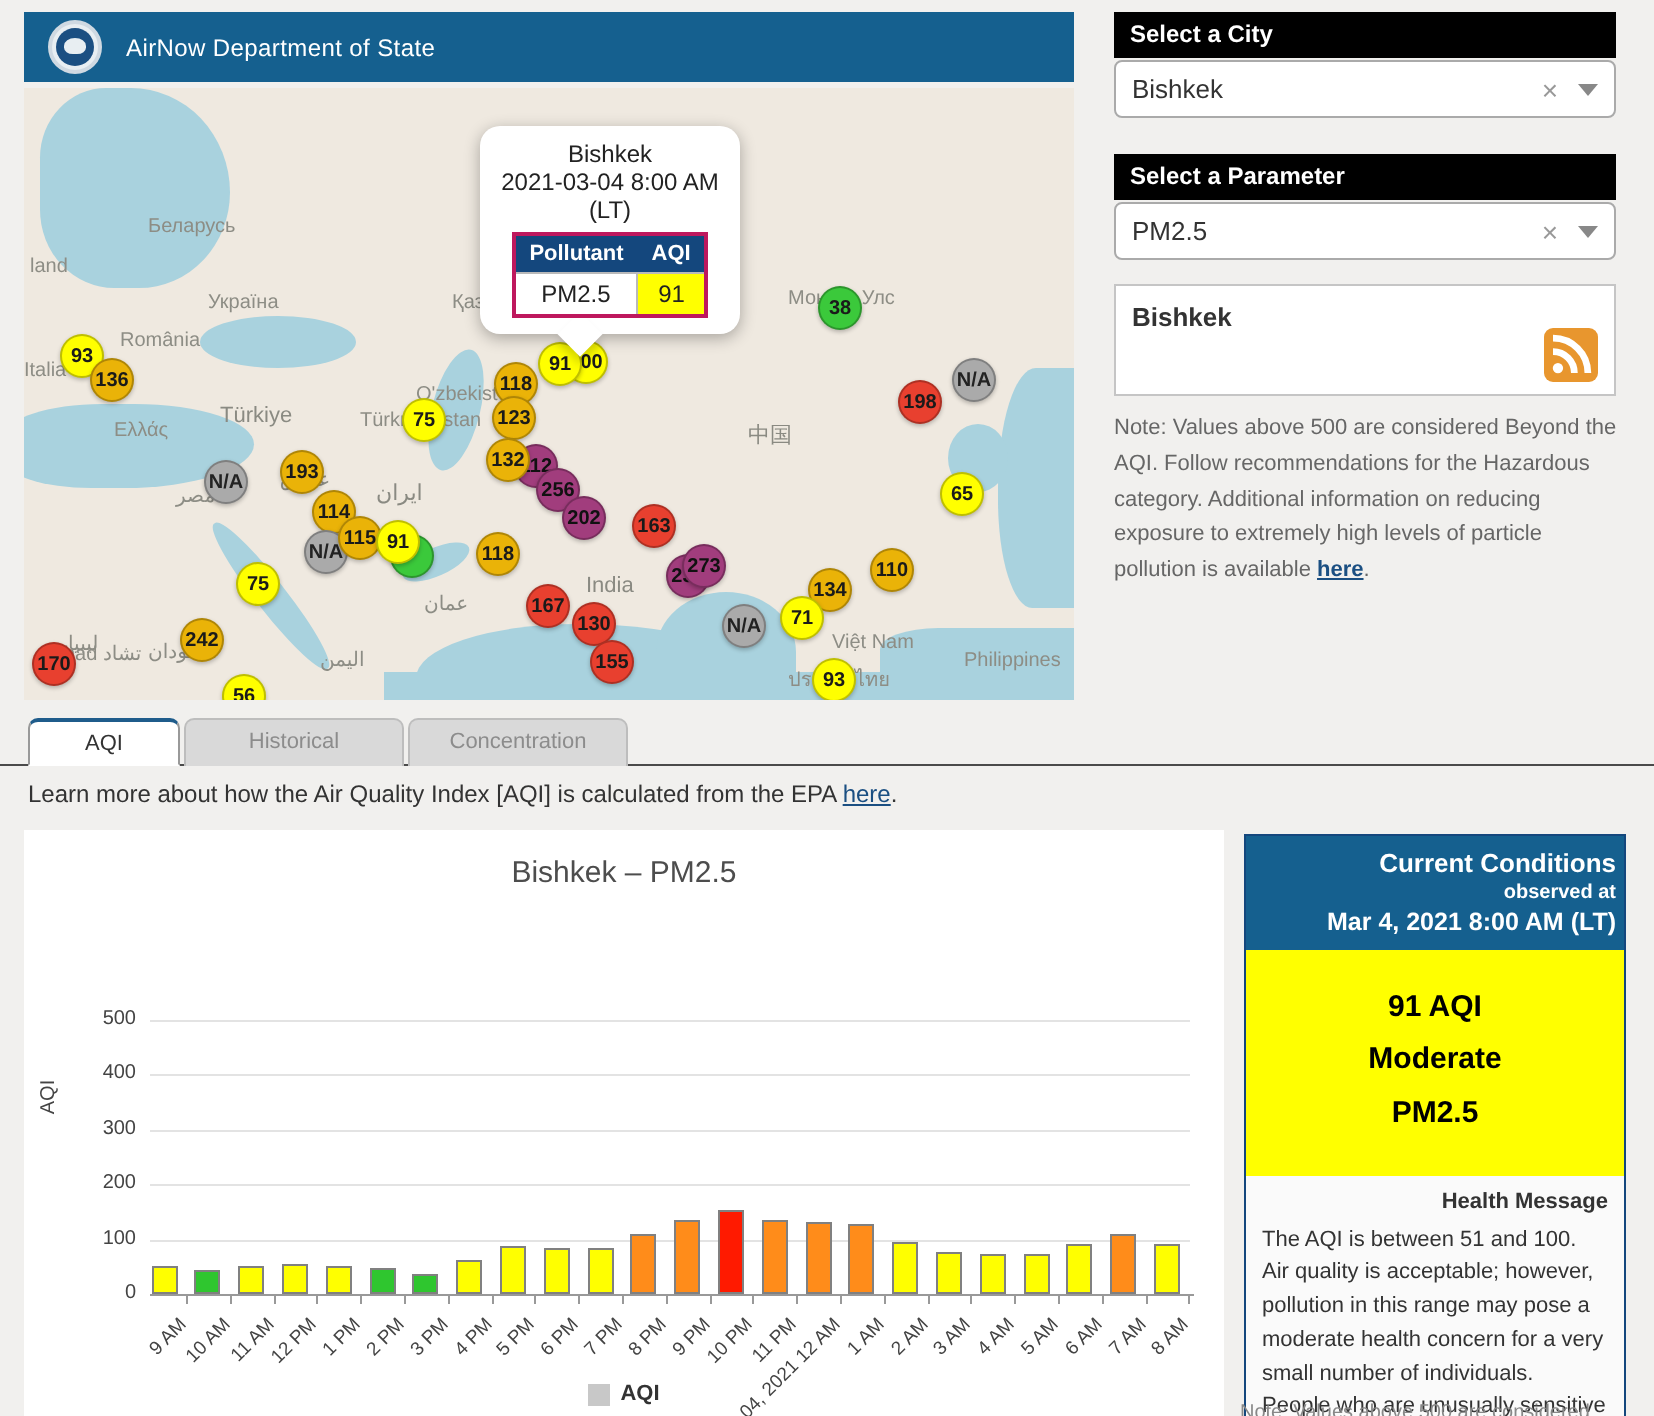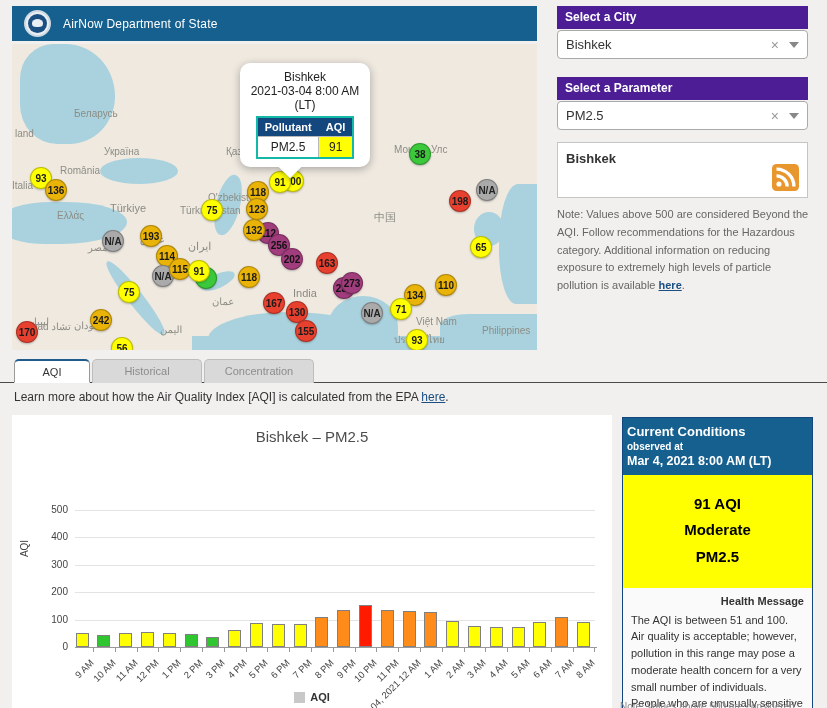--- a/index.html
+++ b/index.html
@@ -33,29 +33,29 @@
   .m-orange{background:#eab308;} .m-red{background:#e8402f;}
   .m-purple{background:#a13d7d;color:#111;} .m-na{background:#aaaaaa;color:#222;}
 
   
   #popup { left:228px; top:19px; width:130px; background:#fff; border-radius:10px;
     box-shadow:0 2px 8px rgba(0,0,0,.3); padding:7px 6px 8px; z-index:30; text-align:center; }
   #popup .tail { position:absolute; left:42px; bottom:-8px; width:16px; height:16px;
     background:#fff; transform:rotate(45deg); box-shadow:3px 3px 4px rgba(0,0,0,.15); }
   #popup .city { font-size:12px; color:#222; }
   #popup .dt { font-size:12px; color:#222; }
-  #popup table { margin:4px auto 0; border-collapse:collapse; border:2px solid #14b8a6;
+  #popup table { margin:4px auto 0; border-collapse:collapse; border:2px solid #be185d;
     position:relative; z-index:2; background:#fff; }
   #popup th { background:#14477d; color:#fff; font-size:11px; font-weight:bold;
     padding:3px 7px; }
   #popup td { font-size:12px; color:#222; padding:3px 7px; border:1px solid #b9b9b9; }
   #popup td.aqi { background:#ffff00; font-weight:normal; }
 
   
-  .side-hdr { left:557px; width:251px; height:23px; background:#4c1d95; color:#fff;
+  .side-hdr { left:557px; width:251px; height:23px; background:#000000; color:#fff;
     font-size:12px; font-weight:bold; line-height:23px; padding-left:8px; }
   .side-select { left:557px; width:251px; height:29px; background:#fff;
     border:1px solid #aaa; border-radius:4px; font-size:13px; color:#333;
     display:flex; align-items:center; padding:0 8px; }
   .side-select .val { flex:1; }
   .side-select .clear { color:#999; font-size:14px; margin-right:10px; }
   .side-select .arrow { width:0; height:0; border-left:5px solid transparent;
     border-right:5px solid transparent; border-top:6px solid #888; }
   #feed-box { left:557px; top:142px; width:251px; height:56px; background:#fff;
     border:1px solid #c5c5c5; padding:8px; }
@@ -88,21 +88,21 @@
   .xtick { position:absolute; width:1px; height:4px; background:#999; top:233px; }
   .xlabel { position:absolute; width:110px; text-align:right; font-size:9.5px; color:#444;
     transform:rotate(-45deg); transform-origin:100% 0; white-space:nowrap; }
   #legend { position:absolute; left:0; top:276px; width:600px; display:flex;
     justify-content:center; align-items:center; gap:5px; font-size:11px; font-weight:bold;
     color:#333; }
   #legend .box { width:11px; height:11px; background:#c8c8c8; }
 
   
   #cc { left:622px; top:417px; width:191px; border:1px solid #14477d; background:#fff; }
-  #cc-hdr { background:#15608f; color:#fff; text-align:left; padding:6px 4px 7px; }
+  #cc-hdr { background:#15608f; color:#fff; text-align:right; padding:6px 4px 7px; }
   #cc-hdr .t1 { font-size:13px; font-weight:bold; }
   #cc-hdr .t2 { font-size:10px; font-weight:bold; margin-top:2px; }
   #cc-hdr .t3 { font-size:12.5px; font-weight:bold; margin-top:2px; }
   #cc-aqi { background:#ffff00; text-align:center; padding:16px 4px 18px; color:#000; }
   #cc-aqi div { font-size:15px; font-weight:bold; line-height:1.75; }
   #cc-health { background:#fafafa; padding:7px 8px 10px; }
   #cc-health .ht { text-align:right; font-size:11px; font-weight:bold; color:#333;
     margin-bottom:5px; }
   #cc-health .hb { font-size:11px; color:#333; line-height:1.52; }
   #footer-cut { left:620px; top:701px; width:200px; height:7px; overflow:hidden;

